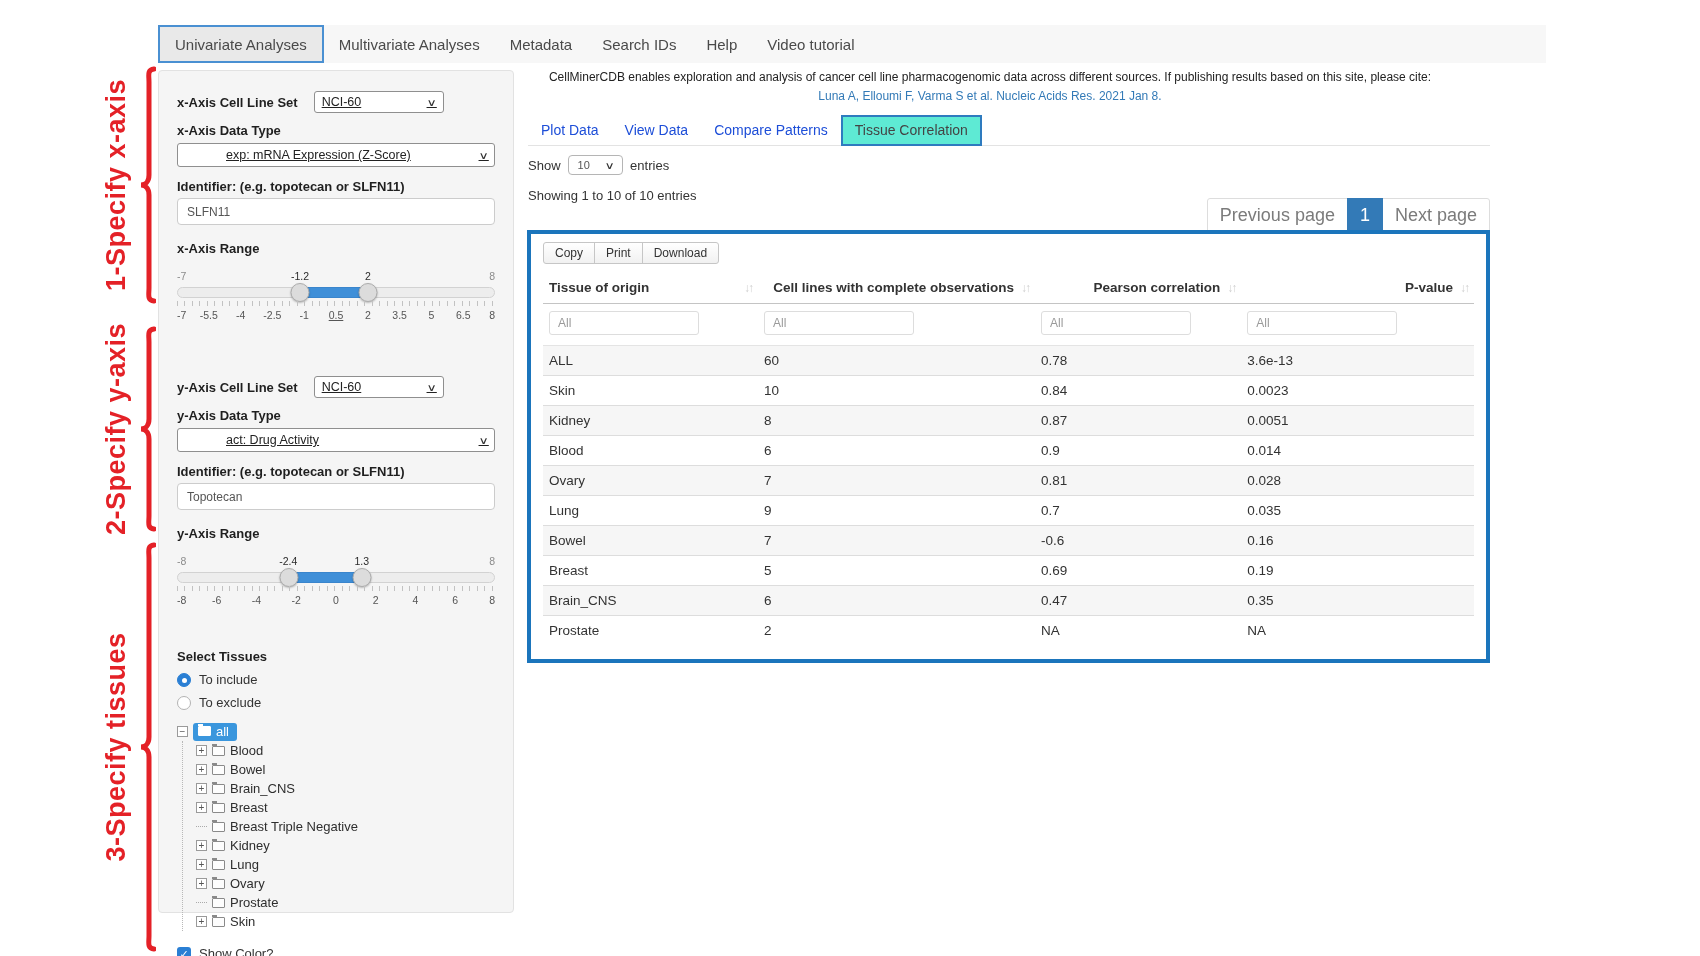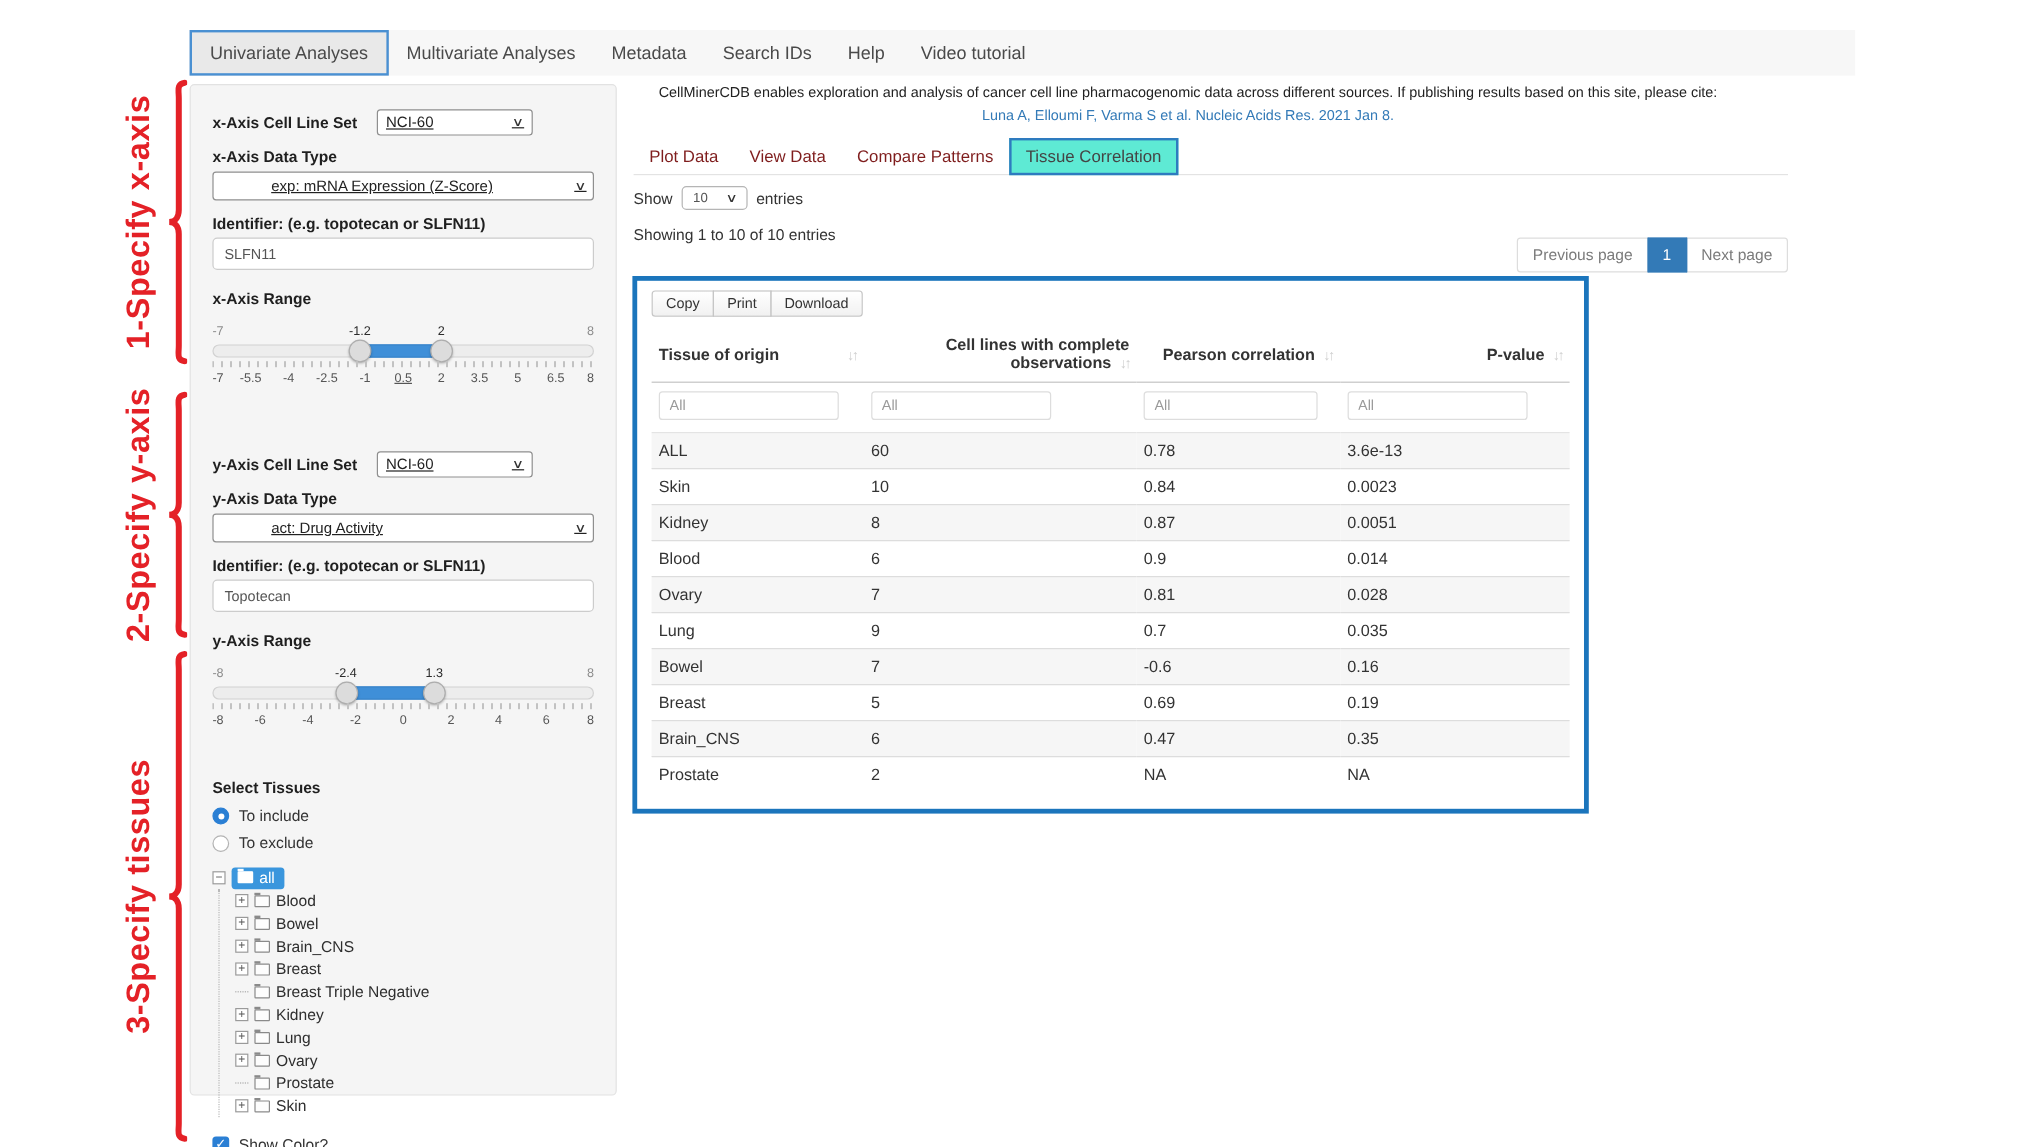--- a/index.html
+++ b/index.html
@@ -76,34 +76,34 @@
   .tree-children{margin-left:5px;padding-left:13px;border-left:1px dotted #b8b8b8;}
   .show-color{display:flex;align-items:center;gap:8px;margin-top:15px;cursor:pointer;}
   .checkbox{width:14px;height:14px;background:#2a7fd4;border-radius:3px;color:#fff;font-size:11px;
             line-height:14px;text-align:center;flex:0 0 auto;}
 
   
   .main{position:absolute;left:332px;top:45px;width:1000px;}
   .cit1{text-align:center;font-size:12px;color:#222;}
   .cit2{display:block;text-align:center;font-size:12px;color:#337ab7;margin-top:5px;cursor:pointer;text-decoration:none;}
   .tabs{display:flex;margin:12px 0 0 38px;font-size:14px;border-bottom:1px solid #e3e3e3;align-items:flex-end;}
-  .tab{padding:6px 13px 7px;color:#7f1d1d;cursor:pointer;}
+  .tab{padding:6px 13px 7px;color:#1d4ed8;cursor:pointer;}
   .tab.active{color:#444;background:#5eead4;border:2px solid #2e7bbf;padding:5px 12px 6px;margin-bottom:-1px;}
   .show-row{margin:9px 0 0 38px;font-size:13px;color:#333;display:flex;align-items:center;gap:7px;}
   .entries-select{display:inline-flex;align-items:center;gap:10px;border:1px solid #b5b5b5;border-radius:4px;
                   padding:3px 9px;font-size:11px;color:#555;background:#fff;cursor:pointer;}
   .showing{margin:13px 0 0 38px;font-size:13px;color:#333;}
-  .pagination{position:absolute;right:0;top:128px;display:flex;font-size:13px;}
+  .pagination{position:absolute;right:0;top:128px;display:flex;font-size:18px;}
   .page-btn{border:1px solid #ddd;background:#fff;color:#7b7b7b;padding:6px 12px;margin-left:-1px;cursor:pointer;}
   .page-btn:first-child{border-radius:3px 0 0 3px;}
   .page-btn:last-child{border-radius:0 3px 3px 0;}
   .page-btn.current{background:#337ab7;border-color:#337ab7;color:#fff;position:relative;}
 
   
-  .table-box{position:absolute;left:37px;top:160px;width:797px;box-sizing:border-box;
+  .table-box{position:absolute;left:37px;top:160px;width:963px;box-sizing:border-box;
              border:4px solid #1b75bc;background:#fff;padding:8px 12px 14px;}
   .dt-buttons{display:flex;margin-bottom:8px;}
   .dt-btn{border:1px solid #c6c6c6;background:linear-gradient(#fff,#f1f1f1);padding:3px 11px;
           font-size:12px;color:#333;margin-right:-1px;cursor:pointer;}
   .dt-btn:first-child{border-radius:3px 0 0 3px;}
   .dt-btn:last-child{border-radius:0 3px 3px 0;}
   table.dt{width:100%;border-collapse:collapse;font-size:13.5px;color:#333;table-layout:fixed;}
   table.dt thead th{font-weight:bold;padding:8px 6px;border-bottom:1px solid #c4c4c4;text-align:right;}
   table.dt thead th:first-child{text-align:left;}
   .th1-inner{display:flex;justify-content:space-between;align-items:flex-end;}

